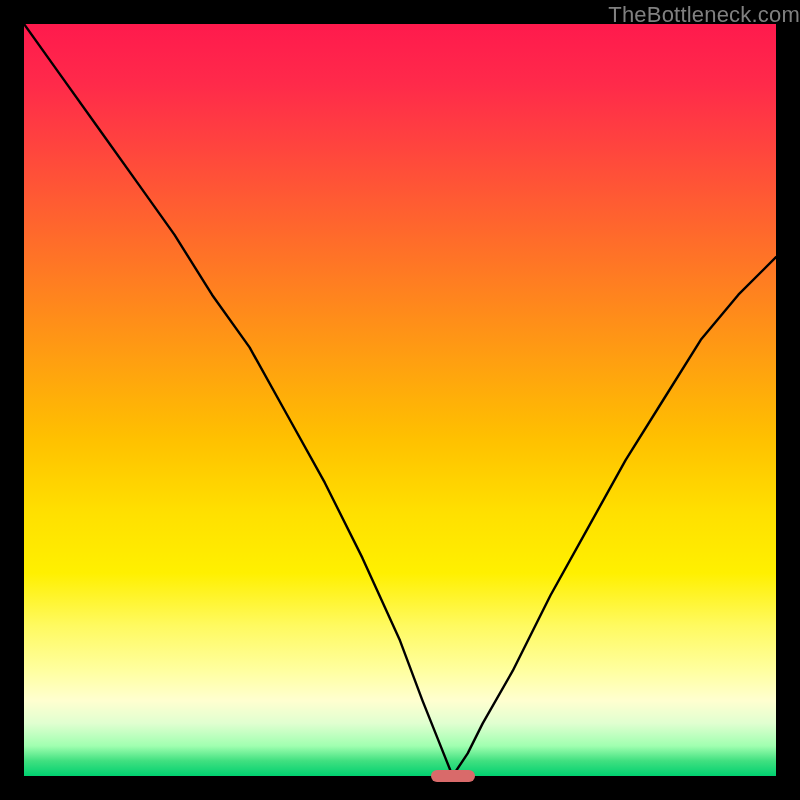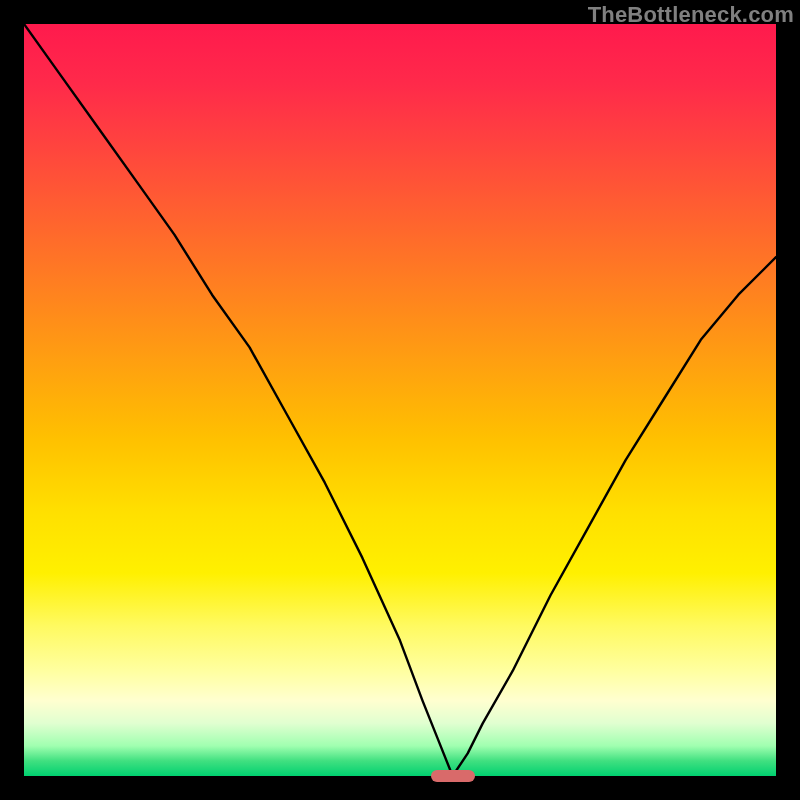--- a/index.html
+++ b/index.html
@@ -38,24 +38,24 @@
       #ffffd0 90%,
       #e0ffd0 93%,
       #a0ffb0 96%,
       #40e080 98%,
       #00d070 100%
     );
   }
   .watermark {
     position: absolute;
     top: 2px;
-    right: 6px;
+    right: 0;
     color: #808080;
     font-size: 22px;
-    font-weight: 700;
+    font-weight: 400;
     letter-spacing: 0.2px;
     z-index: 10;
   }
   svg.curve {
     position: absolute;
     left: 0;
     top: 0;
     width: 752px;
     height: 752px;
   }

